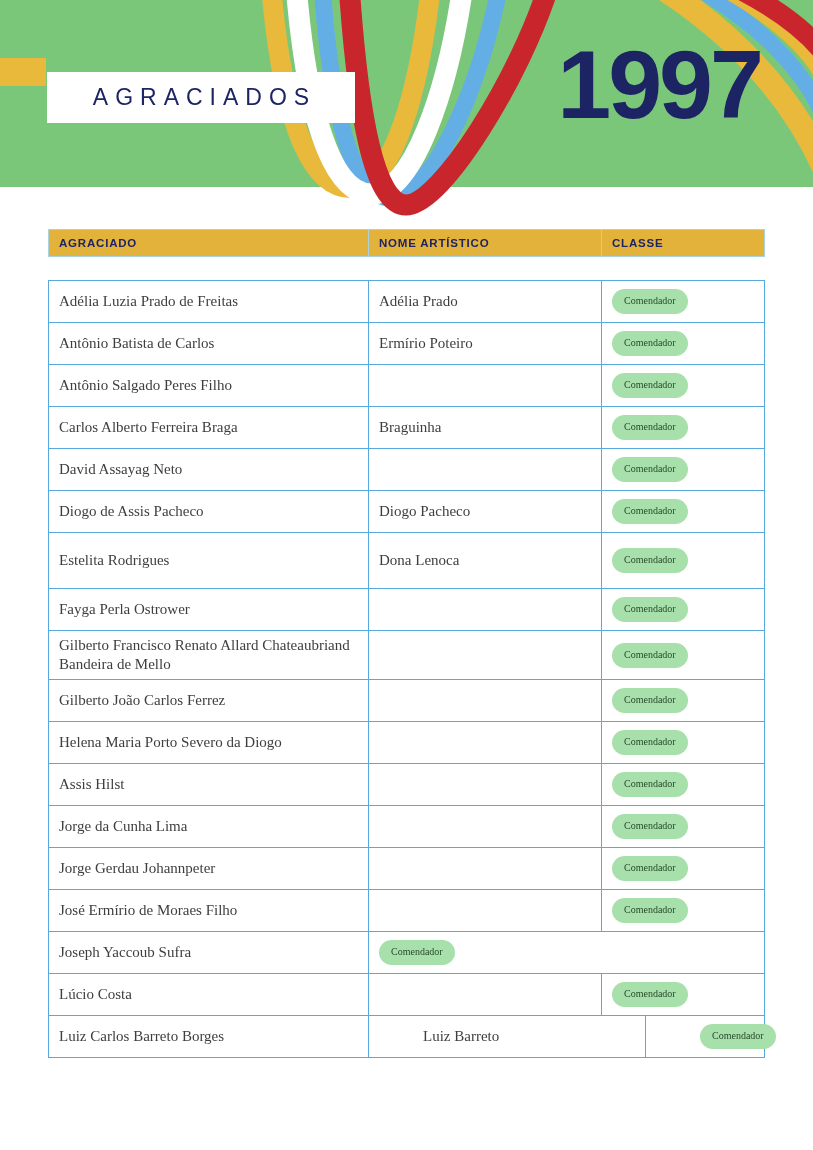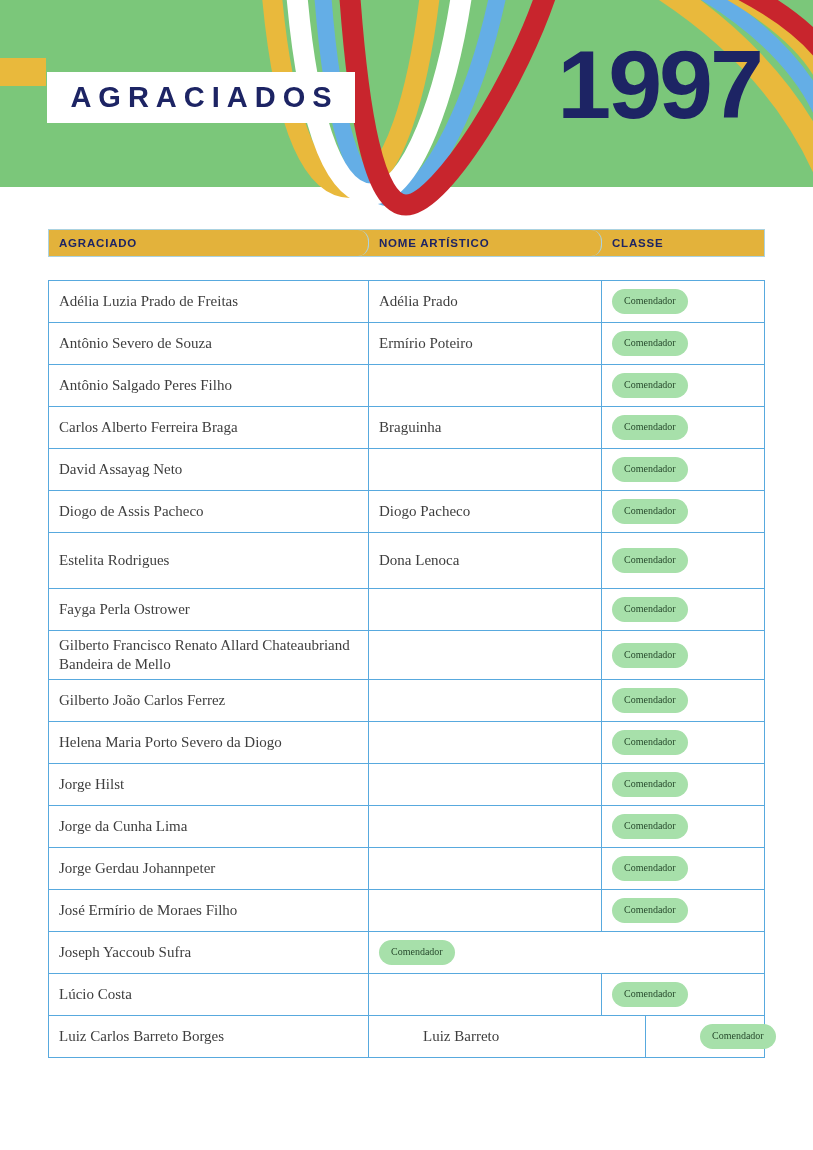--- a/index.html
+++ b/index.html
@@ -17,21 +17,21 @@
   .rib-red{stroke:var(--red_ribbon,#c8252d);}
   .accent-square{
     position:absolute;left:0;top:58px;width:46px;height:28px;
     background:var(--yellow,#e9b93c);z-index:1;
   }
   .title-box{
     position:absolute;left:47px;top:72px;width:308px;height:51px;
     background:#ffffff;z-index:2;display:flex;align-items:center;justify-content:center;
   }
   .title-box span{
-    color:var(--navy,#1d2464);font-size:29px;font-weight:bold;
+    color:var(--navy,#1d2464);font-size:23px;font-weight:normal;
     letter-spacing:7px;padding-left:7px; 
     white-space:nowrap;
   }
   .year{
     position:absolute;top:36px;right:52px;z-index:2;
     color:var(--navy,#1d2464);font-size:97px;font-weight:bold;
     letter-spacing:-3px;line-height:1;
   }
   
   .tbl{width:717px;margin-left:48px;}
@@ -39,21 +39,21 @@
     margin-top:42px;height:28px;
     background:var(--header_yellow,#e3b23b);
     border:1px solid var(--header_border,#abd2e0);
     display:grid;grid-template-columns:320px 233px 1fr;
     box-sizing:border-box;
   }
   .thead .hcell{
     display:flex;align-items:center;padding-left:10px;
     color:var(--navy,#1d2464);font-size:11.5px;font-weight:bold;letter-spacing:0.8px;
     border-right:1px solid var(--header_border,#abd2e0);
-    overflow:hidden;white-space:nowrap;border-radius:11px;
+    overflow:hidden;white-space:nowrap;
   }
   .thead .hcell:last-child{border-right:none;text-align:center;}
   .tbody{
     margin-top:23px;
     border:1.5px solid var(--table_border,#58a9de);
     box-sizing:border-box;
     font-family:Liberation Serif, serif;
   }
   .trow{
     display:grid;grid-template-columns:320px 233px 1fr;
@@ -109,21 +109,21 @@
   <div class="tbl tbody">
   <div class="trow">
     <div class="cell">Adélia Luzia Prado de Freitas</div>
     <div class="cell">Adélia Prado</div>
     <div class="cell">
       <span class="badge">Comendador</span>
     </div>
   </div>
 
   <div class="trow">
-    <div class="cell">Antônio Severo de Souza</div>
+    <div class="cell">Antônio Batista de Carlos</div>
     <div class="cell">Ermírio Poteiro</div>
     <div class="cell">
       <span class="badge">Comendador</span>
     </div>
   </div>
 
   <div class="trow">
     <div class="cell">Antônio Salgado Peres Filho</div>
     <div class="cell"></div>
     <div class="cell">
@@ -189,21 +189,21 @@
 
   <div class="trow">
     <div class="cell">Helena Maria Porto Severo da Diogo</div>
     <div class="cell"></div>
     <div class="cell">
       <span class="badge">Comendador</span>
     </div>
   </div>
 
   <div class="trow">
-    <div class="cell">Jorge Hilst</div>
+    <div class="cell">Assis Hilst</div>
     <div class="cell"></div>
     <div class="cell">
       <span class="badge">Comendador</span>
     </div>
   </div>
 
   <div class="trow">
     <div class="cell">Jorge da Cunha Lima</div>
     <div class="cell"></div>
     <div class="cell">

